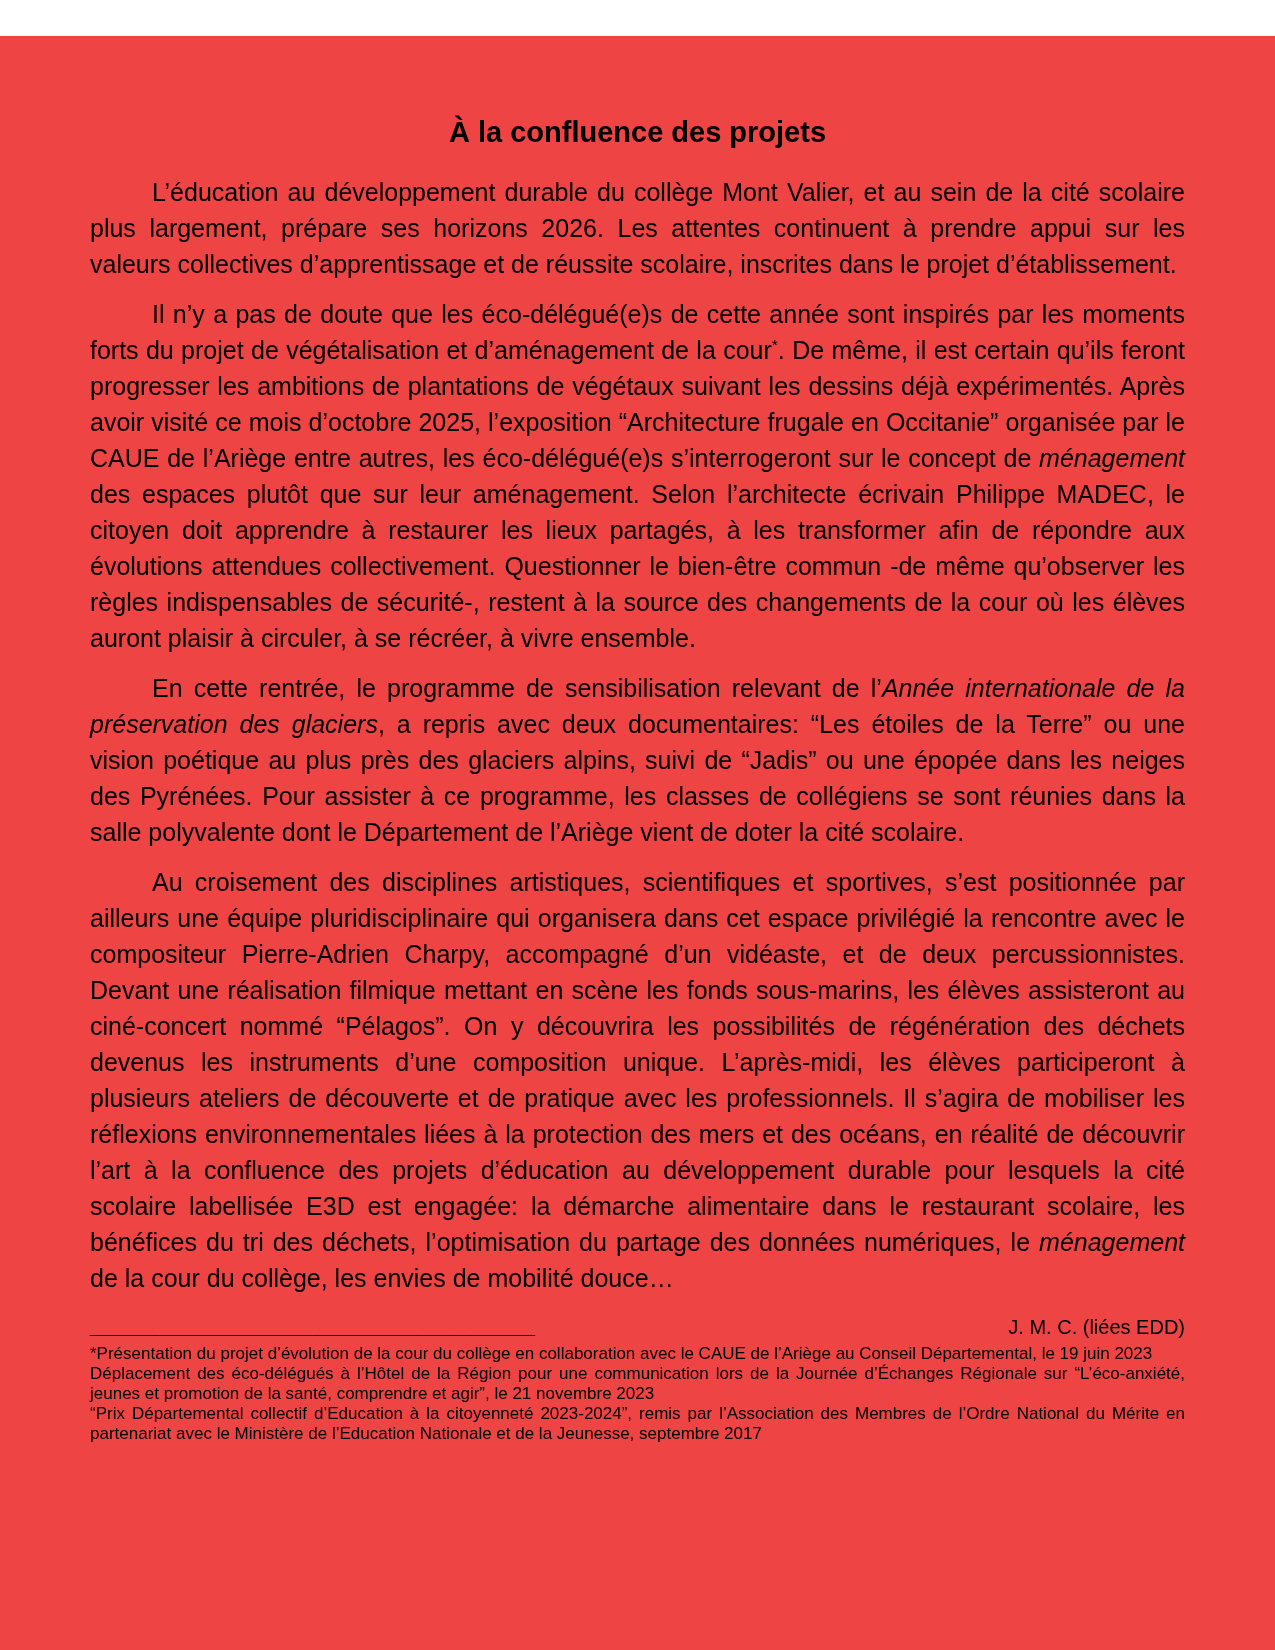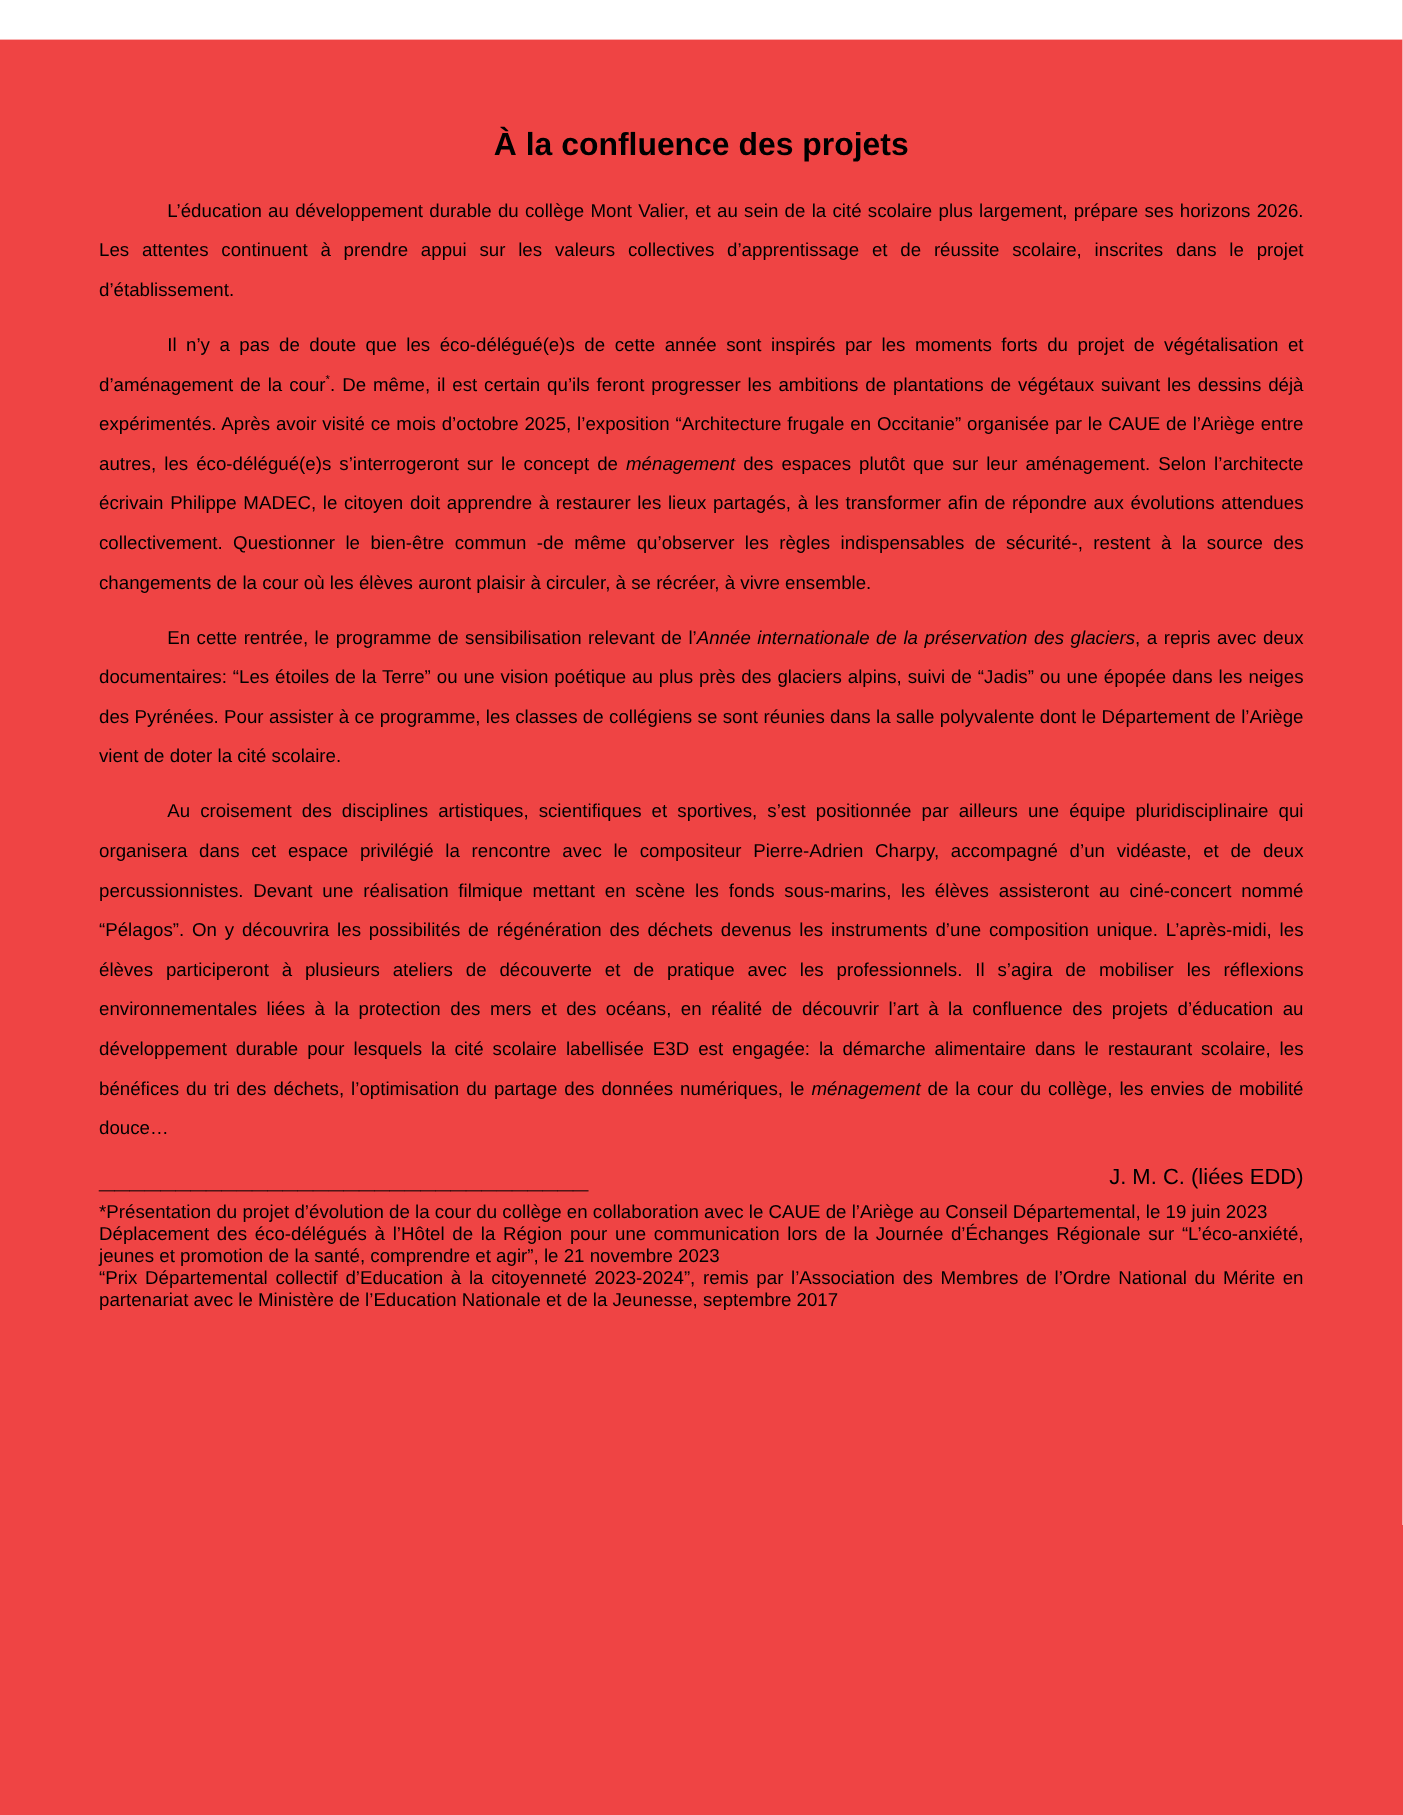--- a/index.html
+++ b/index.html
@@ -19,36 +19,36 @@
     margin-top: 36px;
   }
   .title {
     font-size: 29px;
     line-height: 36px;
     font-weight: 700;
     text-align: center;
     margin: 0 0 24px 0;
   }
   .para {
-    font-size: 17px;
+    font-size: 25px;
     line-height: 36px;
     text-align: justify;
     text-indent: 62px;
     margin: 0 0 14px 0;
   }
   .para em { }
   .para sup {
     font-size: 0.62em;
     line-height: 0;
     vertical-align: super;
   }
   .sig-row {
     display: flex;
     justify-content: space-between;
-    align-items: flex-start;
+    align-items: flex-end;
     margin-top: 4px;
   }
   .separator {
     font-size: 25px;
     font-weight: 700;
     white-space: nowrap;
     letter-spacing: 0;
   }
   .signature {
     font-size: 20px;

